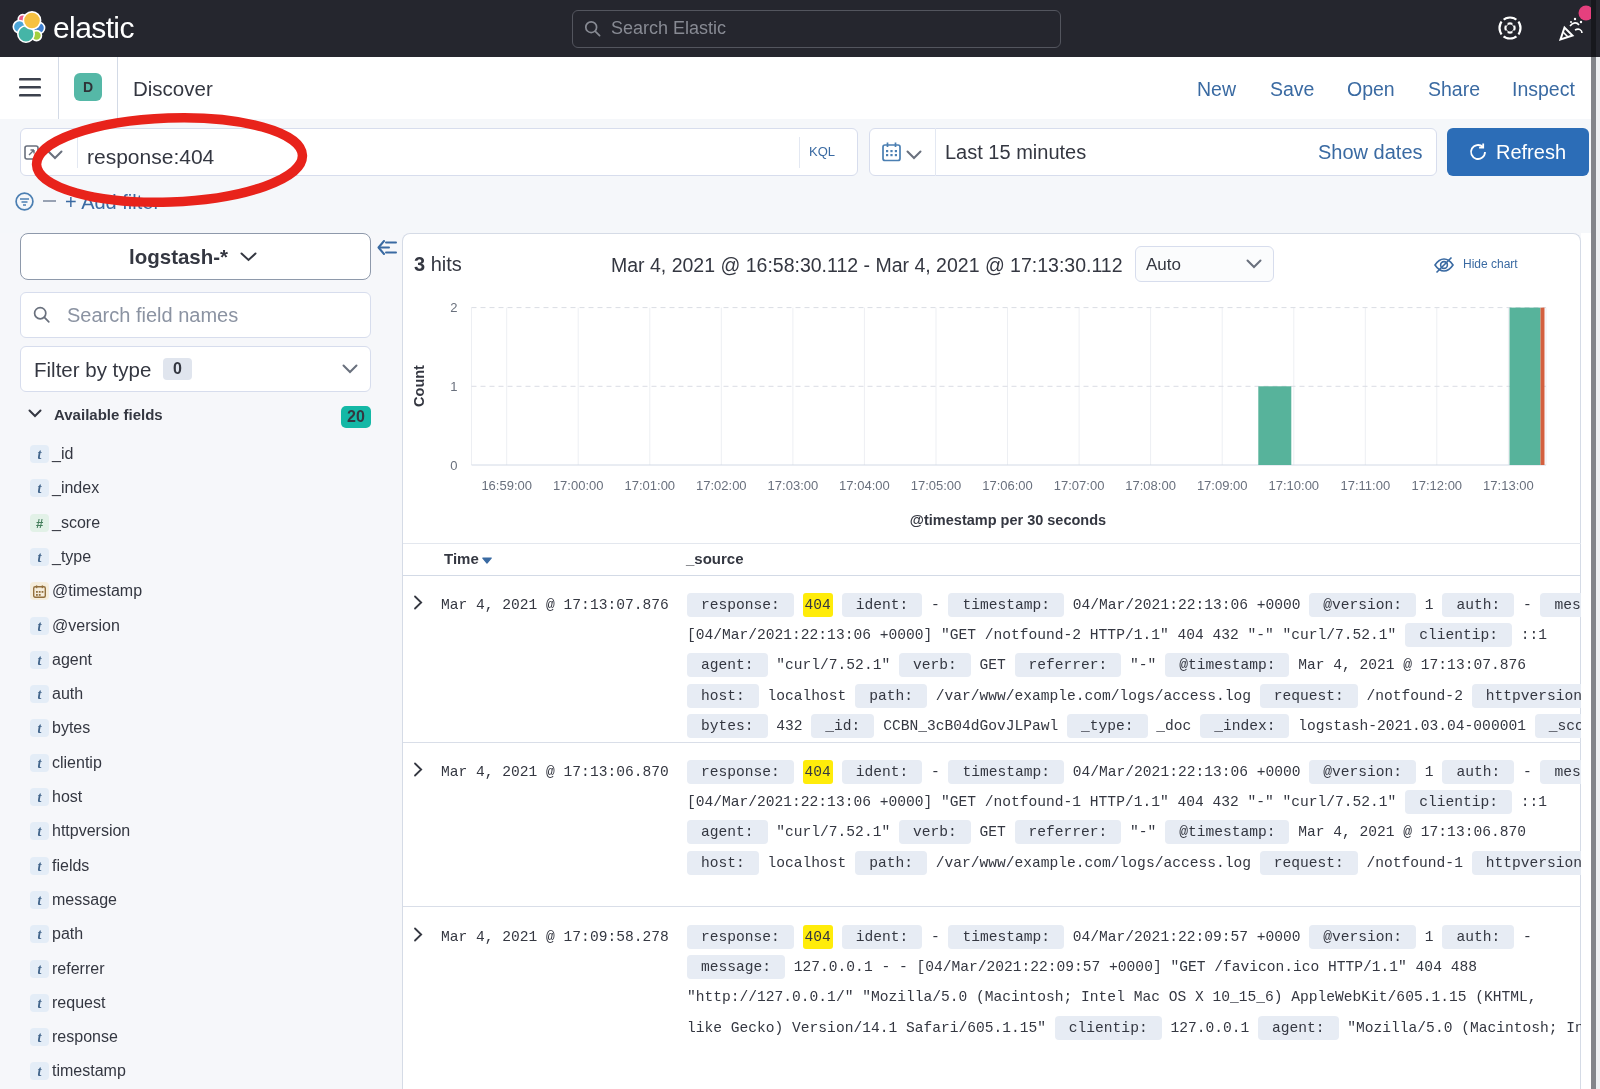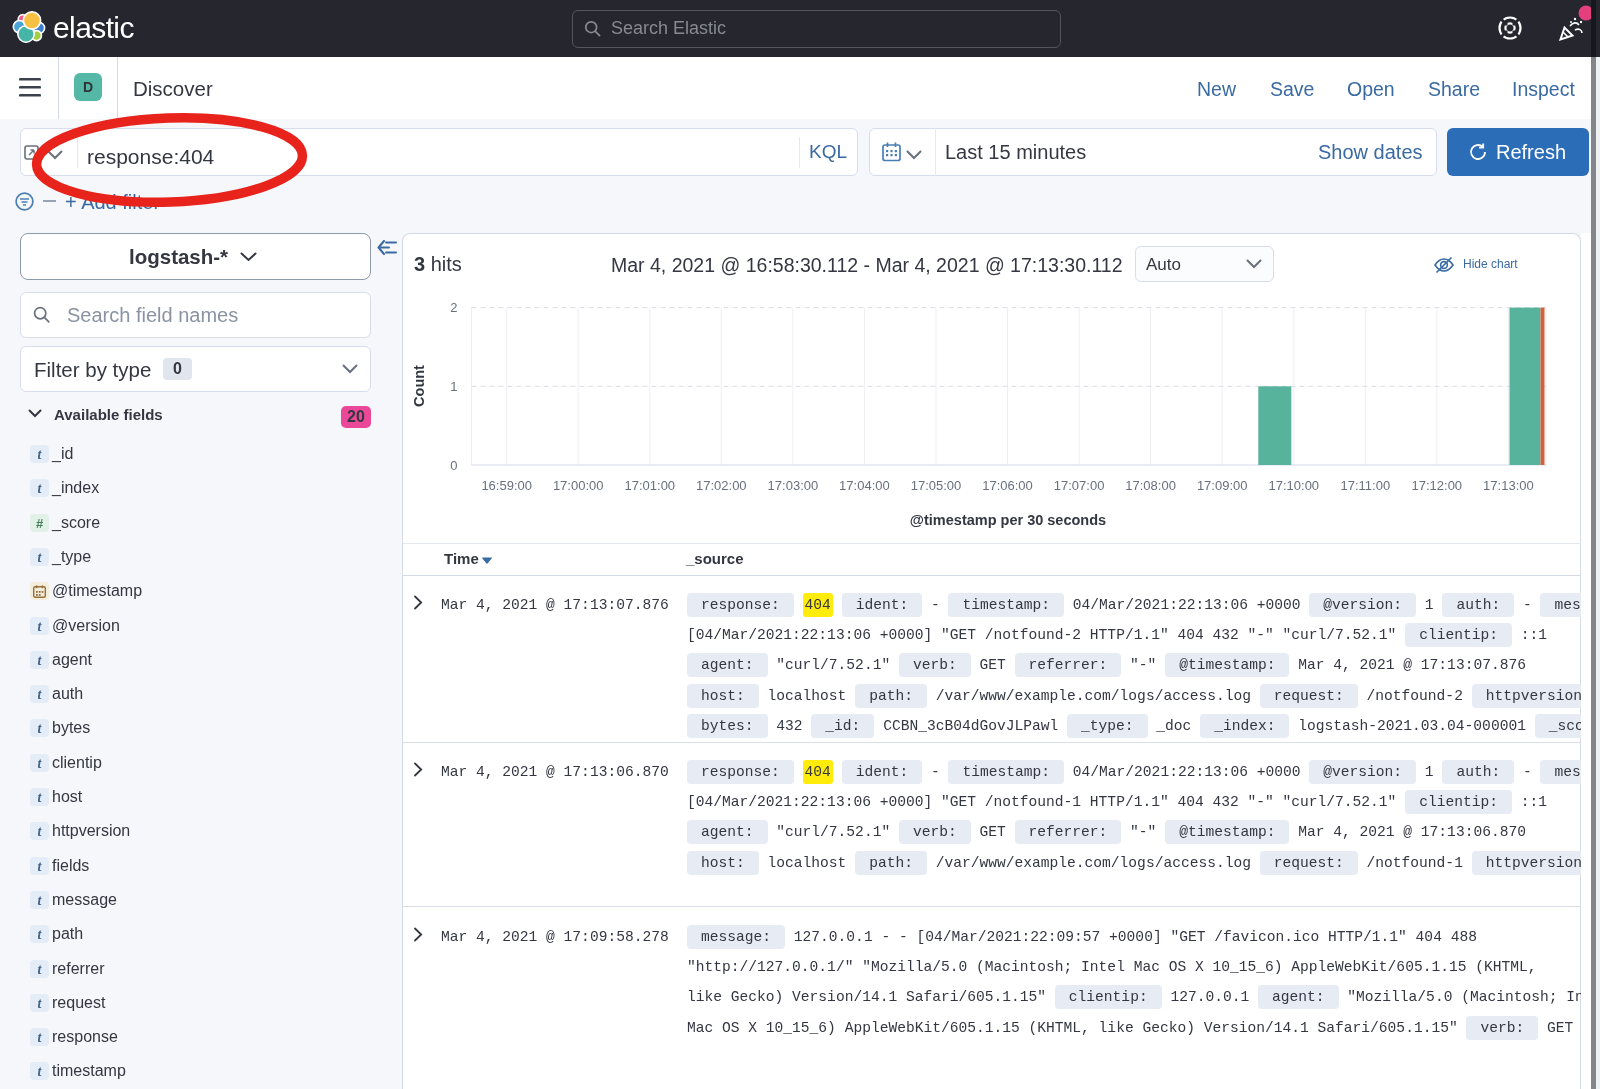--- a/index.html
+++ b/index.html
@@ -83,21 +83,21 @@
   <svg class="abs" style="left:24px;top:145px;" width="15" height="15" viewBox="0 0 15 15">
     <rect x="1" y="1" width="13" height="13" rx="2" fill="none" stroke="#69707d" stroke-width="1.6"></rect>
     <path d="M5 10 L10 5 M10 5 L6.5 5 M10 5 L10 8.5" stroke="#69707d" stroke-width="1.4" fill="none"></path>
   </svg>
   <svg class="abs" style="left:47px;top:150px;" width="16" height="10" viewBox="0 0 16 10">
     <polyline points="1.5,1.5 8,8 14.5,1.5" fill="none" stroke="#69707d" stroke-width="2" stroke-linecap="round"></polyline>
   </svg>
   <div class="abs" style="left:77px;top:137px;width:1px;height:31px;background:#e3e8f2;"></div>
   <div class="abs" style="left:87px;top:144px;font-size:21px;line-height:25px;color:#343741;">response:404</div>
   <div class="abs" style="left:799px;top:137px;width:1px;height:31px;background:#e3e8f2;"></div>
-  <div class="abs blue" style="left:809px;top:141px;font-size:19px;line-height:22px;">KQL</div>
+  <div class="abs blue" style="left:809px;top:141px;font-size:13px;line-height:22px;">KQL</div>
 
   <div class="abs" style="left:869px;top:128px;width:568px;height:48px;background:#fff;border:1px solid #d7dded;border-radius:6px;box-sizing:border-box;"></div>
   <svg class="abs" style="left:882px;top:142px;" width="19" height="20" viewBox="0 0 19 20">
     <rect x="1" y="3" width="17" height="15.5" rx="2" fill="none" stroke="#4b7fb2" stroke-width="1.7"></rect>
     <line x1="5.5" y1="0.5" x2="5.5" y2="5" stroke="#4b7fb2" stroke-width="1.7"></line>
     <line x1="13.5" y1="0.5" x2="13.5" y2="5" stroke="#4b7fb2" stroke-width="1.7"></line>
     <g fill="#4b7fb2">
       <rect x="4" y="8" width="2.2" height="2.2"></rect>
         <rect x="8.4" y="8" width="2.2" height="2.2"></rect>
         <rect x="12.8" y="8" width="2.2" height="2.2"></rect>
@@ -156,21 +156,21 @@
   <div class="abs" style="left:34px;top:357.5px;font-size:20.5px;line-height:23px;color:#343741;">Filter by type</div>
   <div class="abs" style="left:163px;top:358px;width:29px;height:22px;background:#e0e5ee;border-radius:4px;text-align:center;font-size:16px;font-weight:bold;line-height:22px;color:#343741;">0</div>
   <svg class="abs" style="left:342px;top:364px;" width="16" height="10" viewBox="0 0 16 10">
     <polyline points="1.5,1.5 8,8 14.5,1.5" fill="none" stroke="#69707d" stroke-width="2" stroke-linecap="round"></polyline>
   </svg>
 
   <svg class="abs" style="left:28px;top:409px;" width="14" height="9" viewBox="0 0 14 9">
     <polyline points="1.5,1.5 7,7 12.5,1.5" fill="none" stroke="#343741" stroke-width="2" stroke-linecap="round"></polyline>
   </svg>
   <div class="abs" style="left:54px;top:406px;font-size:15px;font-weight:bold;line-height:17px;color:#343741;">Available fields</div>
-  <div class="abs" style="left:341px;top:406px;width:30px;height:22px;background:#ec4899;border-radius:5px;text-align:center;font-size:16px;font-weight:bold;line-height:22px;color:#343741;">20</div>
+  <div class="abs" style="left:341px;top:406px;width:30px;height:22px;background:#14b8a6;border-radius:5px;text-align:center;font-size:16px;font-weight:bold;line-height:22px;color:#343741;">20</div>
 
   <div id="fields">
   <div class="fbadge" style="top:445.0px;background:#e4edf7;"><span style="font-family:'Liberation Serif',serif;font-style:italic;font-weight:bold;font-size:14px;line-height:18px;color:#41648a;">t</span></div>
       <div class="flabel" style="top:445.0px;">_id</div>
   <div class="fbadge" style="top:479.3px;background:#e4edf7;"><span style="font-family:'Liberation Serif',serif;font-style:italic;font-weight:bold;font-size:14px;line-height:18px;color:#41648a;">t</span></div>
       <div class="flabel" style="top:479.3px;">_index</div>
   <div class="fbadge" style="top:513.6px;background:#e2f1e7;"><span style="font-size:13px;font-weight:bold;line-height:18px;color:#447e5c;">#</span></div>
       <div class="flabel" style="top:513.6px;">_score</div>
   <div class="fbadge" style="top:547.9px;background:#e4edf7;"><span style="font-family:'Liberation Serif',serif;font-style:italic;font-weight:bold;font-size:14px;line-height:18px;color:#41648a;">t</span></div>
       <div class="flabel" style="top:547.9px;">_type</div>
@@ -303,24 +303,24 @@
       <div class="srcline"><span class="f">response:</span> <span class="hl">404</span> <span class="f">ident:</span> - <span class="f">timestamp:</span> 04/Mar/2021:22:13:06 +0000 <span class="f">@version:</span> 1 <span class="f">auth:</span> - <span class="f">message:</span> ::1 - -</div>
       <div class="srcline">[04/Mar/2021:22:13:06 +0000] "GET /notfound-1 HTTP/1.1" 404 432 "-" "curl/7.52.1" <span class="f">clientip:</span> ::1</div>
       <div class="srcline"><span class="f">agent:</span> "curl/7.52.1" <span class="f">verb:</span> GET <span class="f">referrer:</span> "-" <span class="f">@timestamp:</span> Mar 4, 2021 @ 17:13:06.870</div>
       <div class="srcline"><span class="f">host:</span> localhost <span class="f">path:</span> /var/www/example.com/logs/access.log <span class="f">request:</span> /notfound-1 <span class="f">httpversion:</span> 1.1</div>
     </div>
   <svg class="abs" style="left:413px;top:926.7px;" width="10" height="15" viewBox="0 0 10 15">
       <polyline points="2,1.5 8.2,7.5 2,13.5" fill="none" stroke="#343741" stroke-width="1.8" stroke-linecap="round"></polyline>
     </svg>
   <div class="abs mono" style="left:441px;top:921.9px;font-size:14.6px;line-height:30.3px;color:#343741;text-align:right;">Mar 4, 2021 @ 17:09:58.278</div>
   <div class="abs" style="left:687px;top:921.9px;width:890px;">
+      <div class="srcline"><span class="f">response:</span> <span class="hl">404</span> <span class="f">ident:</span> - <span class="f">timestamp:</span> 04/Mar/2021:22:09:57 +0000 <span class="f">@version:</span> 1 <span class="f">auth:</span> -</div>
       <div class="srcline"><span class="f">message:</span> 127.0.0.1 - - [04/Mar/2021:22:09:57 +0000] "GET /favicon.ico HTTP/1.1" 404 488</div>
       <div class="srcline">"http://127.0.0.1/" "Mozilla/5.0 (Macintosh; Intel Mac OS X 10_15_6) AppleWebKit/605.1.15 (KHTML,</div>
       <div class="srcline">like Gecko) Version/14.1 Safari/605.1.15" <span class="f">clientip:</span> 127.0.0.1 <span class="f">agent:</span> "Mozilla/5.0 (Macintosh; Intel</div>
-      <div class="srcline">Mac OS X 10_15_6) AppleWebKit/605.1.15 (KHTML, like Gecko) Version/14.1 Safari/605.1.15" <span class="f">verb:</span> GET</div>
     </div>
   <div class="abs" style="left:403px;top:742.0px;width:1178px;height:1px;background:#d9dee8;"></div>
   <div class="abs" style="left:403px;top:906px;width:1178px;height:1px;background:#d9dee8;"></div>
 
   <svg class="abs" style="left:0;top:0;" width="340" height="240" viewBox="0 0 340 240">
     <ellipse cx="169.5" cy="160" rx="133" ry="42" fill="none" stroke="#e8231b" stroke-width="9.5" transform="rotate(-2 169.5 160)"></ellipse>
   </svg>
 
   <div class="abs" style="left:1581px;top:233px;width:10px;height:856px;background:#fff;"></div>
   <div class="abs" style="left:1591px;top:0;width:5px;height:57px;background:#17181d;"></div>

